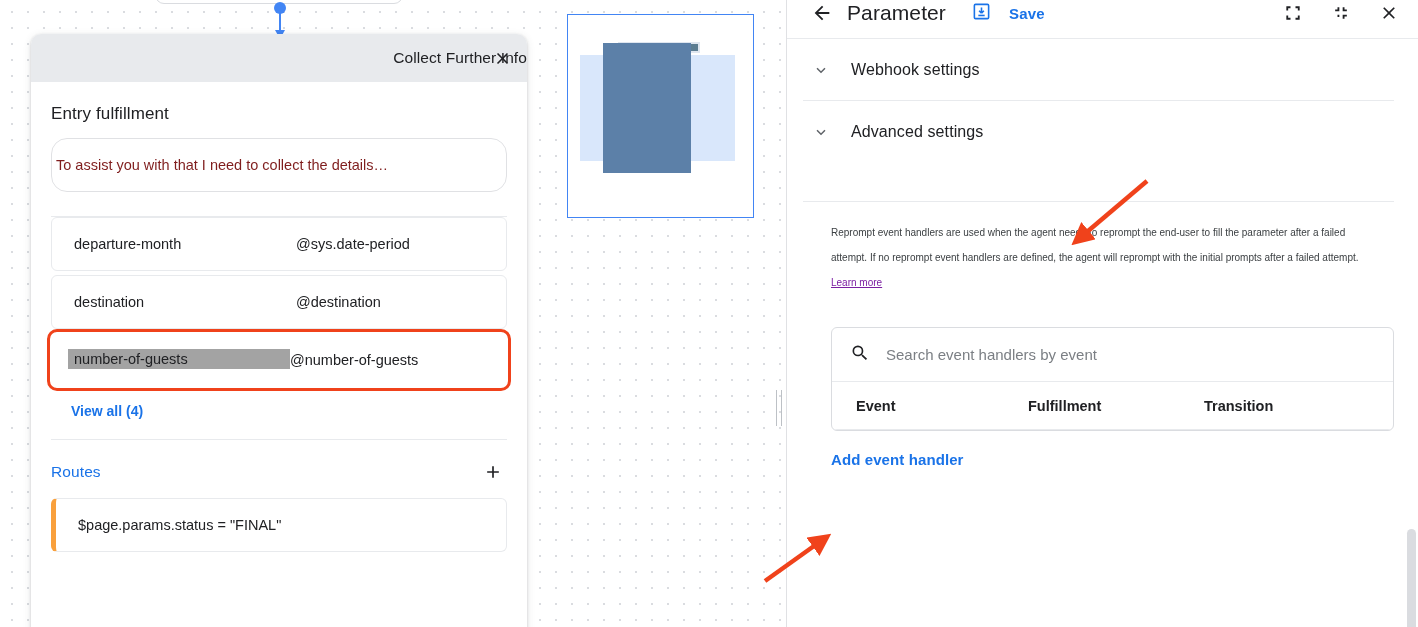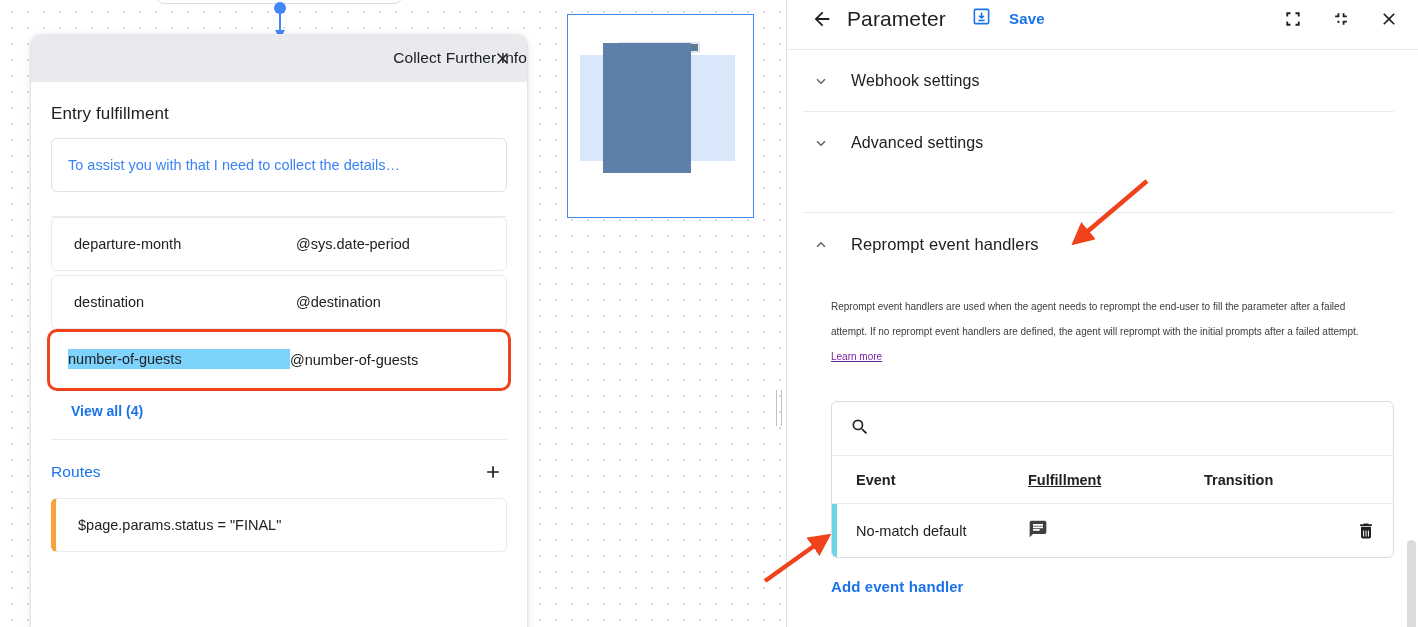--- a/index.html
+++ b/index.html
@@ -97,24 +97,24 @@
 
   .section-title {
     font-size: 17px;
     color: #202124;
     padding: 22px 0 14px 0;
     letter-spacing: .1px;
   }
 
   .prompt-box {
     border: 1px solid #e0e1e4;
-    border-radius: 6px;
-    padding: 14px 16px;
+    border-radius: 16px;
+    padding: 14px 4px;
     font-size: 14.5px;
-    color: #3b82f6;
+    color: #7f1d1d;
     min-height: 54px;
     display: flex;
     align-items: center;
   }
 
   .hr { height: 1px; background: #e8eaed; margin: 24px 0 0 0; }
 
   .sub-header {
     display: flex;
     align-items: center;
@@ -140,22 +140,23 @@
     display: flex;
     align-items: center;
     padding-left: 22px;
     margin-bottom: 4px;
     font-size: 14.5px;
     color: #202124;
     background: #fff;
   }
   .param-name { width: 222px; }
   .param-name.selected {
-    background: #7dd3fc;
+    background: #a3a3a3;
     margin-left: -6px;
+    padding-left: 6px;
     padding-top: 2px; padding-bottom: 2px;
     margin-top: -2px;
   }
   .param-value { }
 
   .param-row.highlighted {
     outline: 3px solid #f0421b;
     outline-offset: 1px;
     border-color: #ffffff;
     z-index: 4;
@@ -232,21 +233,21 @@
   .side-panel {
     position: absolute;
     left: 787px; top: 0;
     width: 631px; height: 627px;
     background: #ffffff;
     overflow: hidden;
   }
 
   .panel-header {
     position: relative;
-    height: 50px;
+    height: 39px;
     display: flex;
     align-items: center;
     padding: 0 16px 12px 20px;
     border-bottom: 1px solid #e8eaed;
   }
   .back-btn {
     width: 30px; height: 30px;
     display: flex; align-items: center; justify-content: center;
     cursor: pointer;
     margin-right: 10px;
@@ -349,21 +350,21 @@
     display: flex;
     align-items: center;
     height: 48px;
     padding-left: 24px;
     border-bottom: 1px solid #e8eaed;
     font-size: 14.5px;
     font-weight: bold;
     color: #202124;
   }
   .col-event { width: 172px; }
-  .col-fulfillment { width: 176px; text-decoration: underline; }
+  .col-fulfillment { width: 176px; }
   .col-transition { flex: 1; }
 
   .eh-row {
     position: relative;
     display: flex;
     align-items: center;
     height: 53px;
     padding-left: 24px;
     font-size: 14.5px;
     color: #202124;
@@ -551,64 +552,42 @@
         <span class="chev">
           <svg width="18" height="18" viewBox="0 0 24 24" aria-hidden="true">
             <path d="M7.4 9 12 13.6 16.6 9 18 10.4l-6 6-6-6z" fill="#5f6368"></path>
           </svg>
         </span>
         <span class="accordion-label">Advanced settings</span>
       </div>
 
       <div class="panel-hr" style="margin-top:39px;"></div>
 
-      <div class="accordion-row" style="height:63px;">
-        <span class="chev">
-          <svg width="18" height="18" viewBox="0 0 24 24" aria-hidden="true">
-            <path d="M12 10.4 7.4 15 6 13.6l6-6 6 6L16.6 15z" fill="#5f6368"></path>
-          </svg>
-        </span>
-        <span class="accordion-label" style="font-size:16.5px;">Reprompt event handlers</span>
-      </div>
 
       <div class="desc">
         <span>Reprompt event handlers are used when the agent needs to reprompt the end-user to fill the parameter after a failed attempt. If no reprompt event handlers are defined, the agent will reprompt with the initial prompts after a failed attempt. </span><span class="learn-more">Learn more</span>
       </div>
 
       <div class="eh-card">
 
         <div class="eh-search">
           <span>
             <svg width="20" height="20" viewBox="0 0 24 24" aria-hidden="true">
               <path d="M15.5 14h-.79l-.28-.27A6.47 6.47 0 0 0 16 9.5 6.5 6.5 0 1 0 9.5 16c1.61 0 3.09-.59 4.23-1.57l.27.28v.79l5 4.99L20.49 19zm-6 0A4.5 4.5 0 1 1 14 9.5 4.49 4.49 0 0 1 9.5 14z" fill="#202124"></path>
             </svg>
           </span>
+          <input type="text" placeholder="Search event handlers by event" style="">
         </div>
 
         <div class="eh-head">
           <span class="col-event">Event</span>
           <span class="col-fulfillment">Fulfillment</span>
           <span class="col-transition">Transition</span>
         </div>
 
-        <div class="eh-row">
-          <span class="accent"></span>
-          <span class="col-event">No-match default</span>
-          <span class="col-fulfillment">
-            <svg width="20" height="20" viewBox="0 0 24 24" aria-hidden="true">
-              <path d="M20 2H4a2 2 0 0 0-2 2v18l4-4h14a2 2 0 0 0 2-2V4a2 2 0 0 0-2-2zM6 9h12v2H6zm8 5H6v-2h8zm4-6H6V6h12z" fill="#3c4043"></path>
-            </svg>
-          </span>
-          <span class="col-transition"></span>
-          <span class="trash">
-            <svg width="20" height="20" viewBox="0 0 24 24" aria-hidden="true">
-              <path d="M6 19a2 2 0 0 0 2 2h8a2 2 0 0 0 2-2V7H6zm2.5-7.5h1.2v7H8.5zm2.9 0h1.2v7h-1.2zm2.9 0h1.2v7h-1.2zM15.5 4l-1-1h-5l-1 1H5v2h14V4z" fill="#202124"></path>
-            </svg>
-          </span>
-        </div>
       </div>
 
       <span class="add-eh">Add event handler</span>
 
       <div class="scroll-thumb"></div>
     </div>
   </div>
 
   <svg class="annot annot-1" width="92" height="72">
     <defs>

